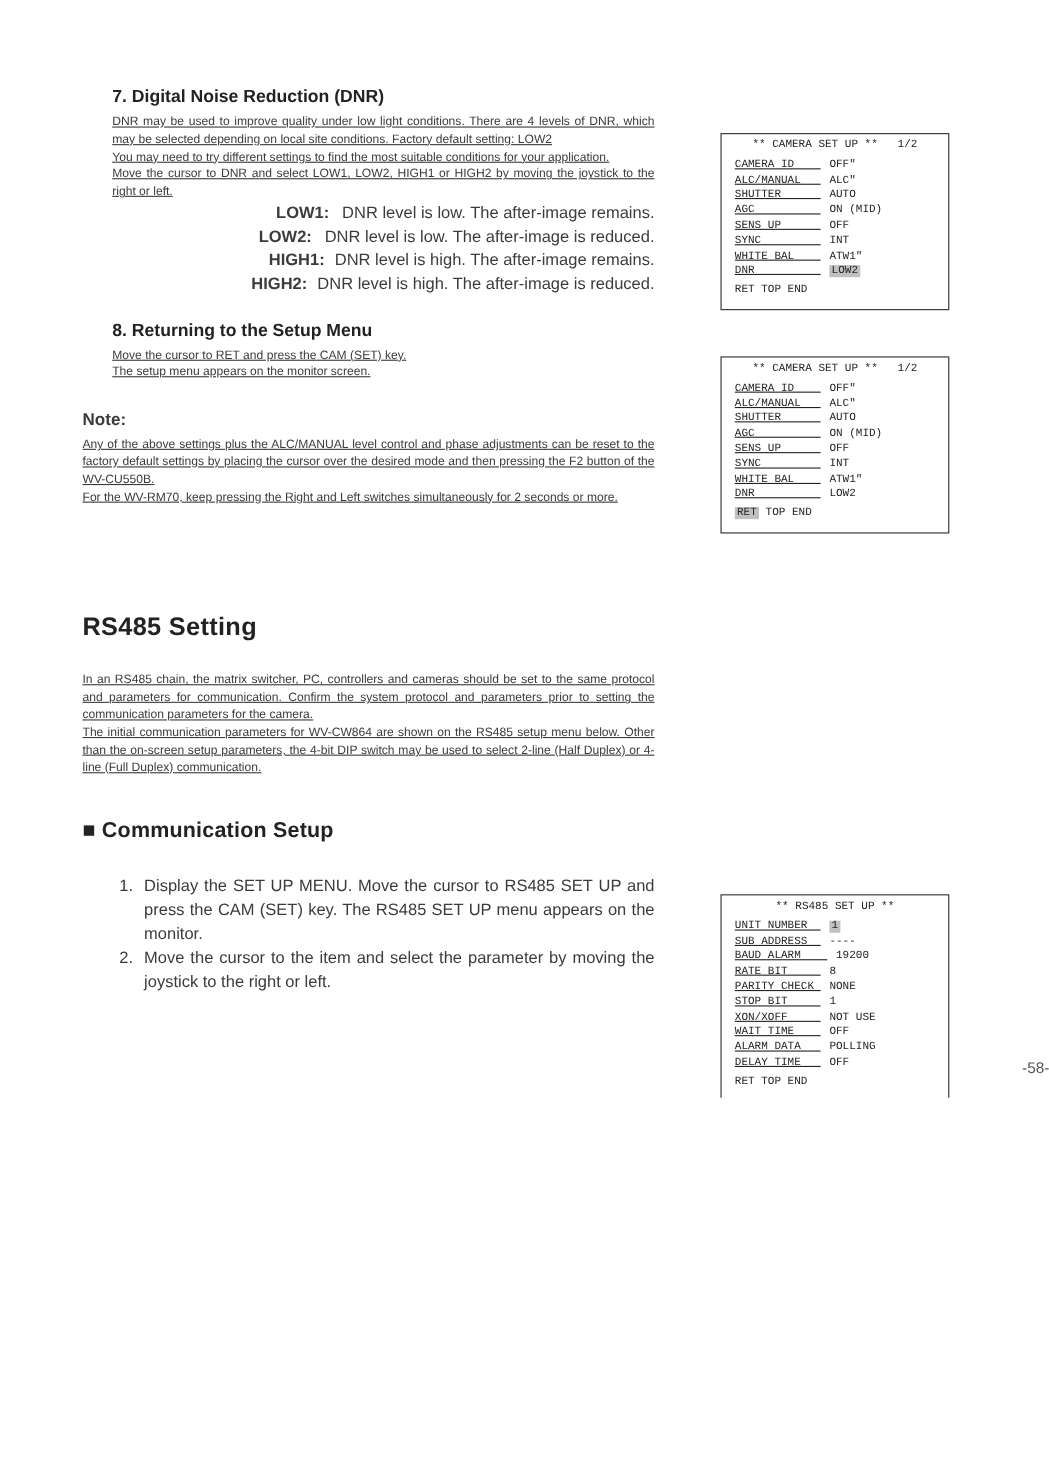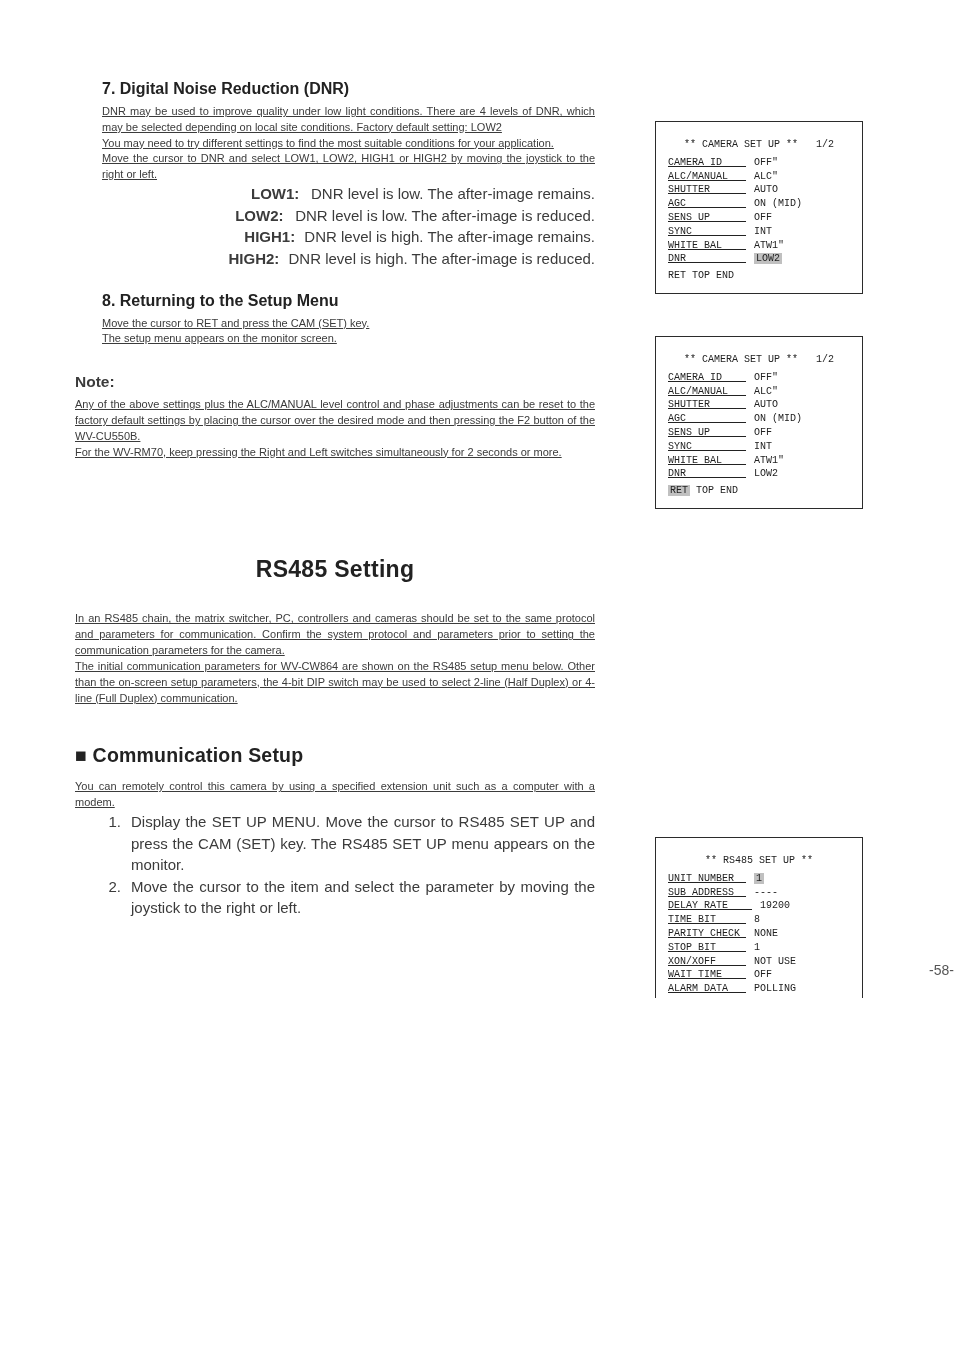--- a/index.html
+++ b/index.html
@@ -1,36 +1,36 @@
 <!DOCTYPE html>
 <html><head>
 <meta charset="utf-8">
 <style>
   * { box-sizing: border-box; margin: 0; padding: 0; }
   html, body { width: 954px; background: #fff; font-family: Helvetica, Arial, sans-serif; color: #3b3b3b; }
   .page { position: relative; width: 954px; height: 998px; padding: 80px 75px 0 75px; }
   .left-col { width: 520px; }
   .side-col { position: absolute; left: 655px; top: 121px; width: 208px; }
   .h-num { font-weight: 700; color: #222; font-size: 16px; margin-bottom: 6px; }
-  .h-title { font-weight: 700; color: #222; font-size: 19.5px; margin-top: 38px; margin-bottom: 12px; letter-spacing: 0.2px; }
-  .h-big { font-weight: 700; color: #222; font-size: 23px; margin-top: 96px; margin-bottom: 2px; letter-spacing: 0.3px; text-align: center; }
+  .h-title { font-weight: 700; color: #222; font-size: 19.5px; margin-top: 38px; margin-bottom: 28px; letter-spacing: 0.2px; }
+  .h-big { font-weight: 700; color: #222; font-size: 23px; margin-top: 96px; margin-bottom: 2px; letter-spacing: 0.3px; }
   .body-txt { font-size: 11px; line-height: 1.44; text-align: justify; text-decoration: underline; }
   .body-block { margin-left: 27px; }
   .dnr-list { margin: 0 0 0 52px; font-size: 15px; line-height: 1.44; }
   .dnr-row { display: flex; justify-content: flex-end; }
   .dnr-label { font-weight: 700; width: 60px; flex: none; }
   .note-label { font-weight: 700; font-size: 15.5px; margin-top: 26px; }
   .ol { margin-left: 26px; font-size: 15px; line-height: 1.44; }
   .ol-row { display: flex; margin-top: 0; }
   .ol-num { width: 30px; flex: none; text-align: right; padding-right: 10px; }
   .ol-body { flex: 1; text-align: justify; }
   .mt-small { margin-top: 6px; }
 
   
-  .screen { width: 208px; border: 1.5px solid #2b2b2b; padding: 16px 12px 10px 12px; font-family: "Courier New", monospace; font-size: 10px; line-height: 1.38; color: #222; margin-bottom: 42px; position: relative; background: #fff; }
+  .screen { width: 208px; border: 1.5px solid #2b2b2b; padding: 4px 12px 10px 12px; font-family: "Courier New", monospace; font-size: 10px; line-height: 1.38; color: #222; margin-bottom: 42px; position: relative; background: #fff; }
   .screen .title { text-align: center; font-size: 10px; margin-bottom: 4px; white-space: pre; }
   .screen .row { display: flex; white-space: pre; }
   .screen .row .lab { flex: none; text-decoration: underline; }
   .screen .row .val { flex: 1; text-align: left; padding-left: 8px; }
   .hl { background: #c0c0c0; padding: 0 2px; }
   .foot-row { display:flex; justify-content: space-between; margin-top: 3px; }
 
   .screen3 { margin-top: 328px; }
 
   .page-num { position: absolute; left: 0; right: 0; bottom: 20px; text-align: right; font-size: 14px; color: #555; }
@@ -78,21 +78,20 @@
 
     <p class="note-label">Note:</p>
     <p class="body-txt mt-small">Any of the above settings plus the ALC/MANUAL level control and phase adjustments can be reset to the factory default settings by placing the cursor over the desired mode and then pressing the F2 button of the WV-CU550B.</p>
     <p class="body-txt">For the WV-RM70, keep pressing the Right and Left switches simultaneously for 2 seconds or more.</p>
 
     <p class="h-big">RS485 Setting</p>
     <p class="body-txt" style="margin-top:28px;">In an RS485 chain, the matrix switcher, PC, controllers and cameras should be set to the same protocol and parameters for communication. Confirm the system protocol and parameters prior to setting the communication parameters for the camera.</p>
     <p class="body-txt">The initial communication parameters for WV-CW864 are shown on the RS485 setup menu below. Other than the on-screen setup parameters, the 4-bit DIP switch may be used to select 2-line (Half Duplex) or 4-line (Full Duplex) communication.</p>
 
     <p class="h-title">■ Communication Setup</p>
-    <p class="body-txt">You can remotely control this camera by using a specified extension unit such as a computer with a modem.</p>
 
     <div class="ol">
       <div class="ol-row">
         <div class="ol-num">1.</div>
         <div class="ol-body">Display the SET UP MENU. Move the cursor to RS485 SET UP and press the CAM (SET) key. The RS485 SET UP menu appears on the monitor.</div>
       </div>
       <div class="ol-row">
         <div class="ol-num">2.</div>
         <div class="ol-body">Move the cursor to the item and select the parameter by moving the joystick to the right or left.</div>
       </div>
@@ -134,22 +133,22 @@
       <div class="foot-row">
         <span><span class="hl">RET</span><span>  TOP  END</span></span>
       </div>
     </div>
 
     <div class="screen screen3">
       <div class="title">** RS485 SET UP **</div>
       <div id="s3rows">
           <div class="row"><span class="lab">UNIT NUMBER  </span><span class="val"><span class="hl">1</span></span></div>
           <div class="row"><span class="lab">SUB ADDRESS  </span><span class="val">----</span></div>
-          <div class="row"><span class="lab">DELAY RATE    </span><span class="val">19200</span></div>
-          <div class="row"><span class="lab">TIME BIT     </span><span class="val">8</span></div>
+          <div class="row"><span class="lab">BAUD ALARM    </span><span class="val">19200</span></div>
+          <div class="row"><span class="lab">RATE BIT     </span><span class="val">8</span></div>
           <div class="row"><span class="lab">PARITY CHECK </span><span class="val">NONE</span></div>
           <div class="row"><span class="lab">STOP BIT     </span><span class="val">1</span></div>
           <div class="row"><span class="lab">XON/XOFF     </span><span class="val">NOT USE</span></div>
           <div class="row"><span class="lab">WAIT TIME    </span><span class="val">OFF</span></div>
           <div class="row"><span class="lab">ALARM DATA   </span><span class="val">POLLING</span></div>
           <div class="row"><span class="lab">DELAY TIME   </span><span class="val">OFF</span></div>
         </div>
       <div class="foot-row">
         <span>RET  TOP  END</span>
       </div>

